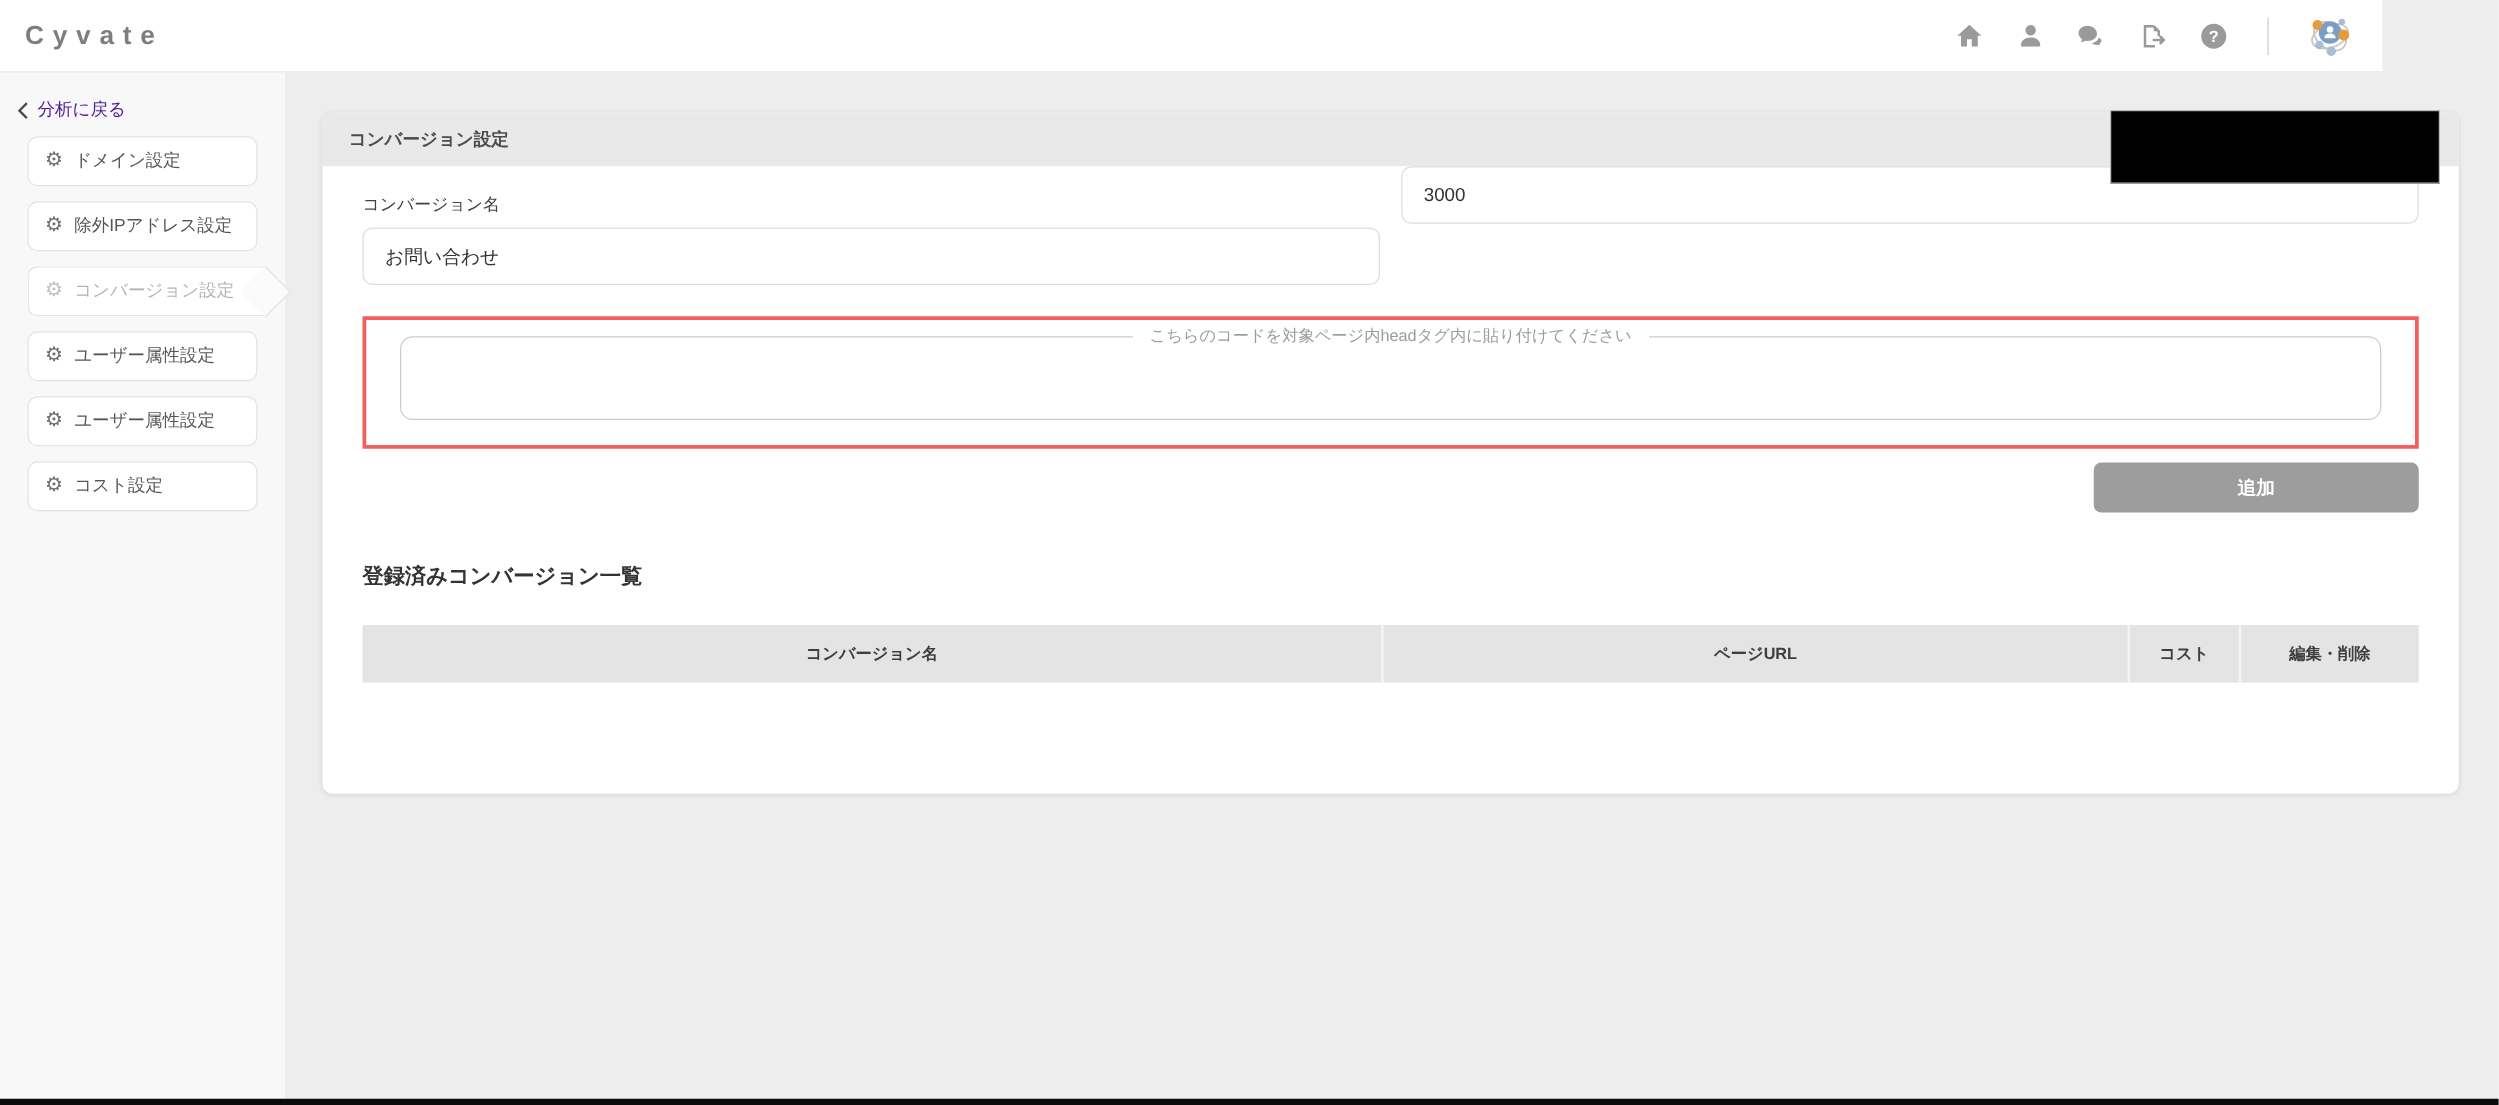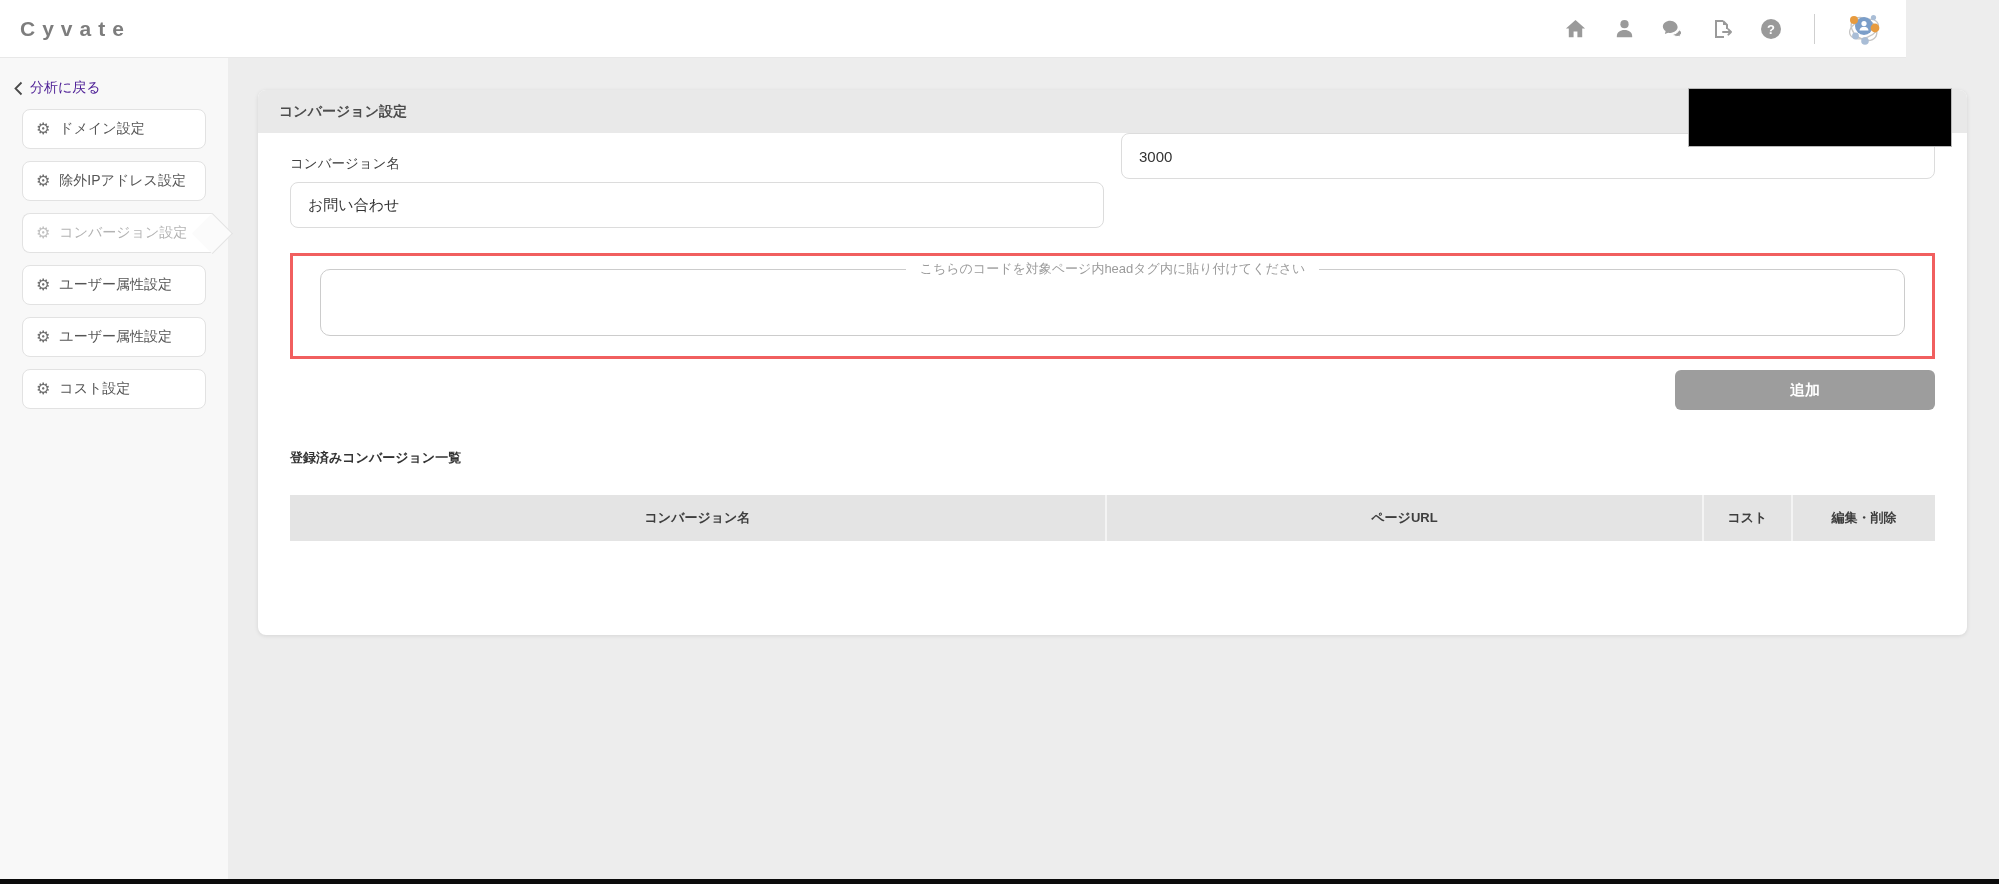--- a/index.html
+++ b/index.html
@@ -95,21 +95,21 @@
   }
 
   .add-btn-row { display:flex; justify-content:flex-end; margin-top:11px; }
   .add-btn {
     width:260px; height:40px; background:#9d9d9d; color:#ffffff;
     font-size:15px; font-weight:bold; border:none; border-radius:6px; cursor:pointer;
     font-family:"Liberation Sans","DejaVu Sans",sans-serif;
     text-align:center;
   }
 
-  .list-heading { margin-top:39px; font-size:13px; font-weight:bold; color:#333333; }
+  .list-heading { margin-top:39px; font-size:17px; font-weight:bold; color:#333333; }
 
   .cv-table { margin-top:28px; width:100%; border-collapse:collapse; table-layout:fixed; }
   .cv-table th {
     height:46px; background:#e4e4e4; font-size:13px; font-weight:bold;
     color:#3e3e3e; text-align:center; border-left:2px solid #f4f4f4;
   }
   .cv-table th:first-child { border-left:none; }
   .col-name { width:49.6%; } .col-url { width:36.3%; }
   .col-cost { width:5.4%; } .col-edit { width:8.7%; }
 

